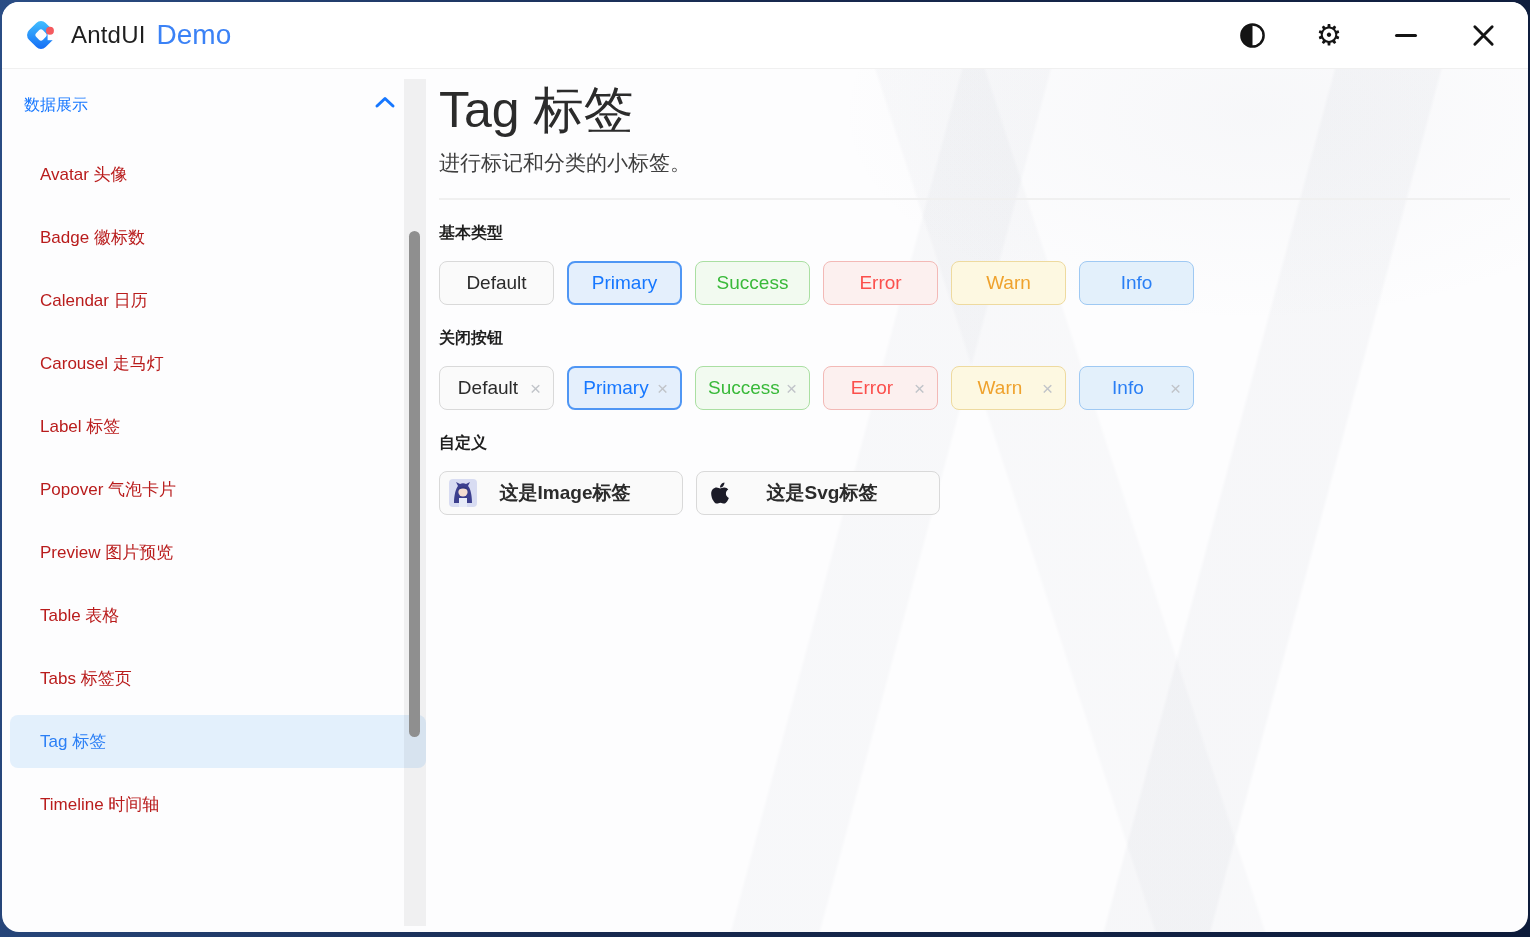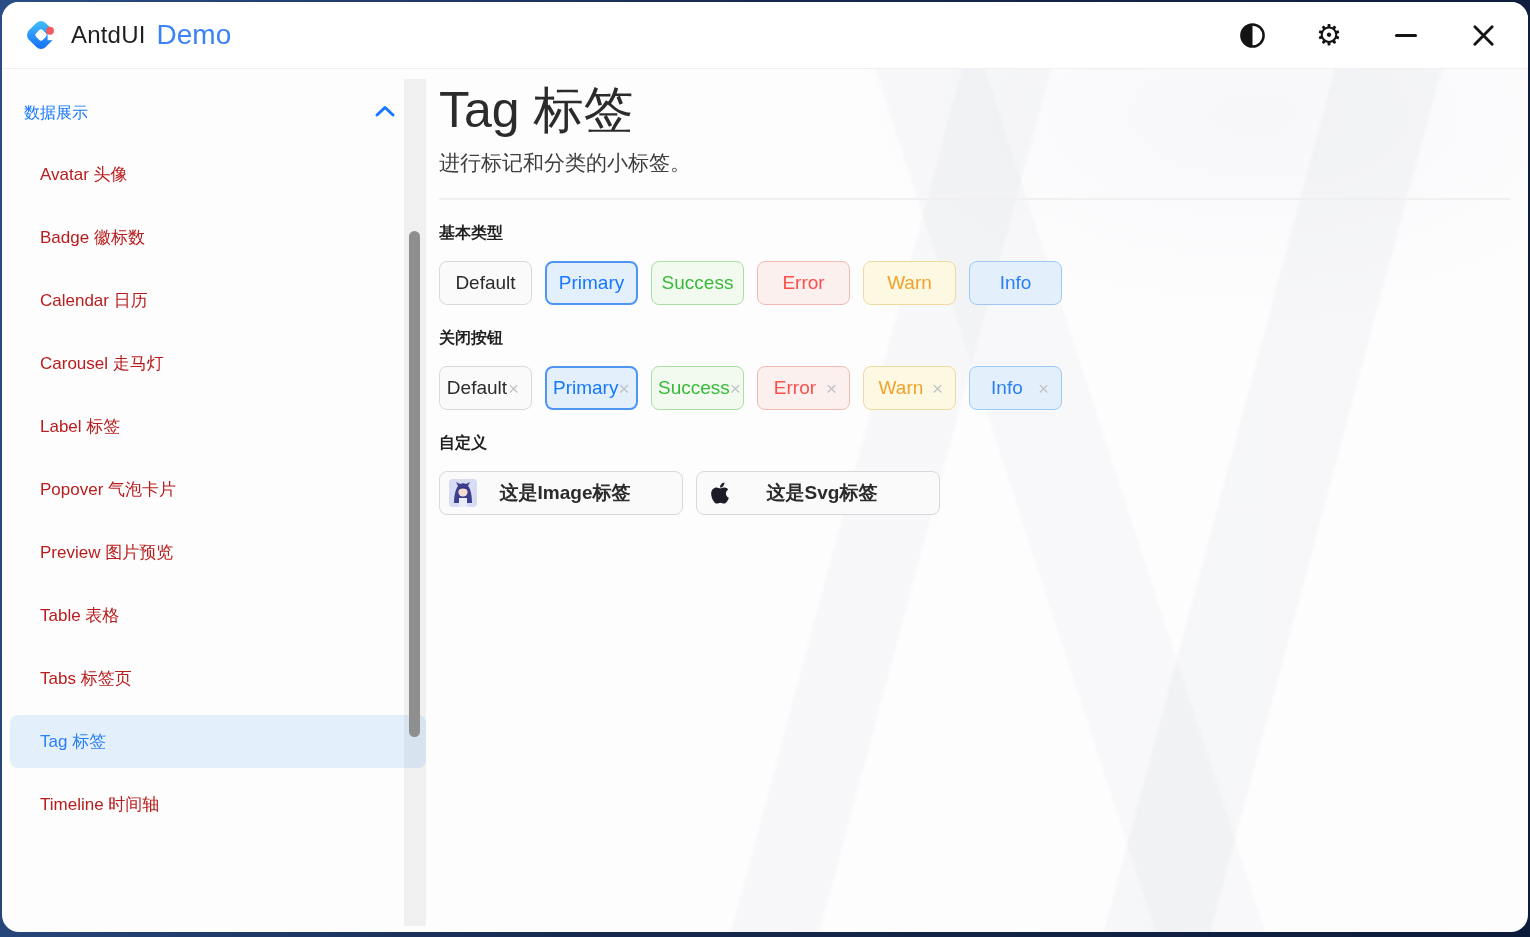--- a/index.html
+++ b/index.html
@@ -51,21 +51,21 @@
   .gear-glyph { font-size:29px; line-height:1; color:#141414;
                 font-family:"DejaVu Sans", sans-serif; }
   .minus-bar { width:22px; height:3px; background:#141414; border-radius:2px; }
 
   
   .main { flex:1; display:flex; min-height:0; position:relative; z-index:1; }
 
   .sidebar { width:424px; flex:0 0 424px; position:relative; padding-top:26px; }
   .group-header {
     height:36px; margin:0 30px 0 0;
-    display:flex; align-items:center; justify-content:space-between;
+    display:flex; justify-content:space-between;
     padding-left:22px; cursor:pointer;
   }
   .group-label { font-size:16px; color:#1677ff; }
   .menu { margin-top:17px; }
   .side-item {
     width:416px; height:53px; margin:0 0 10px 8px;
     border-radius:8px;
     display:flex; align-items:center;
     padding-left:30px;
     font-size:17px; color:#b91c1c;
@@ -85,21 +85,21 @@
   
   .content { flex:1; min-width:0; padding:12px 18px 0 13px; position:relative; }
   .page-title { margin:0; font-size:50px; font-weight:500; color:#2b2b2b; line-height:1.18; }
   .page-subtitle { margin:9px 0 0; font-size:21px; color:#3f3f3f; }
   .divider { margin:21px 0 0; border:none; border-top:2px solid #f0f0f0; }
 
   .sec-h { margin-top:23px; font-size:16px; font-weight:600; color:#1f1f1f; }
   .tag-row { display:flex; gap:13px; margin-top:17px; }
 
   .tag {
-    height:44px; width:93px;
+    height:44px; width:115px;
     border:1px solid #d9d9d9; border-radius:8px;
     background:#fafafa; color:#2b2b2b;
     display:flex; align-items:center; justify-content:center;
     font-size:19px;
   }
   .tag[data-type="primary"] { border-width:2px; }
   .tag[data-type="success"], .tag[data-type="error"],
   .tag[data-type="warn"],    .tag[data-type="info"] { border-width:1.5px; }
   .tag.closable { justify-content:space-between; padding:0 12px 0 6px; }
   .tag.closable .lbl { flex:1; text-align:center; }

